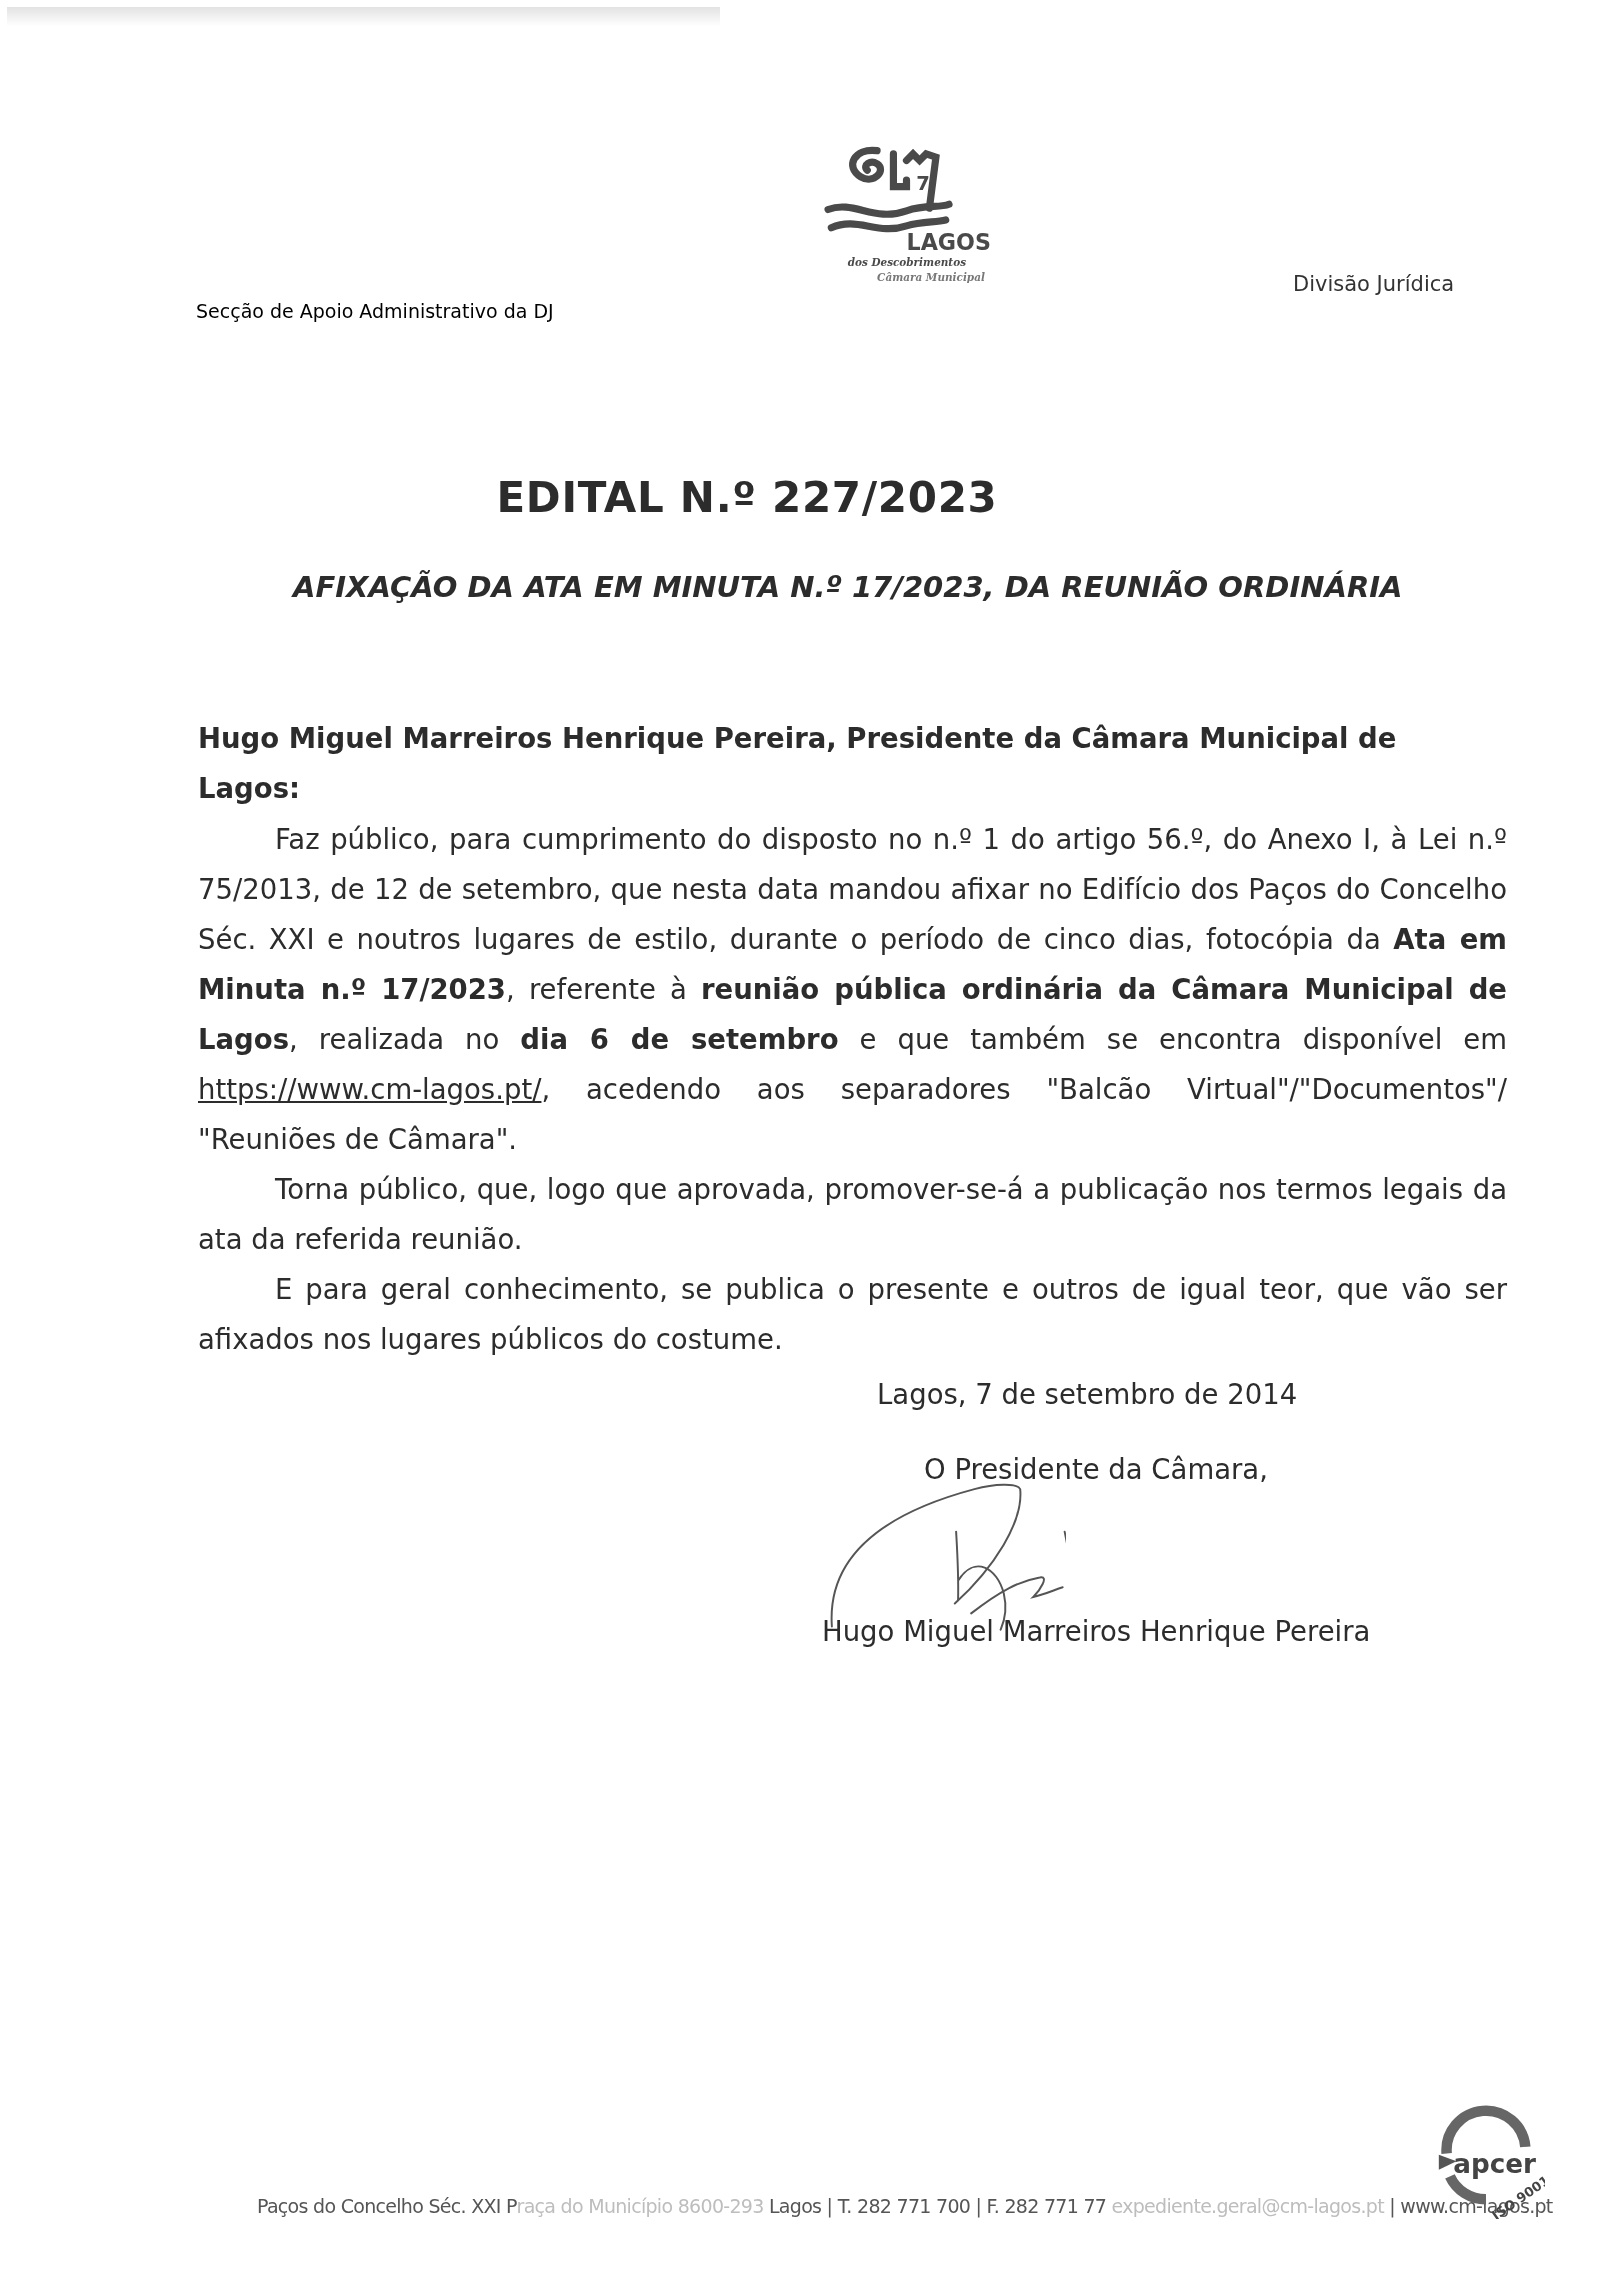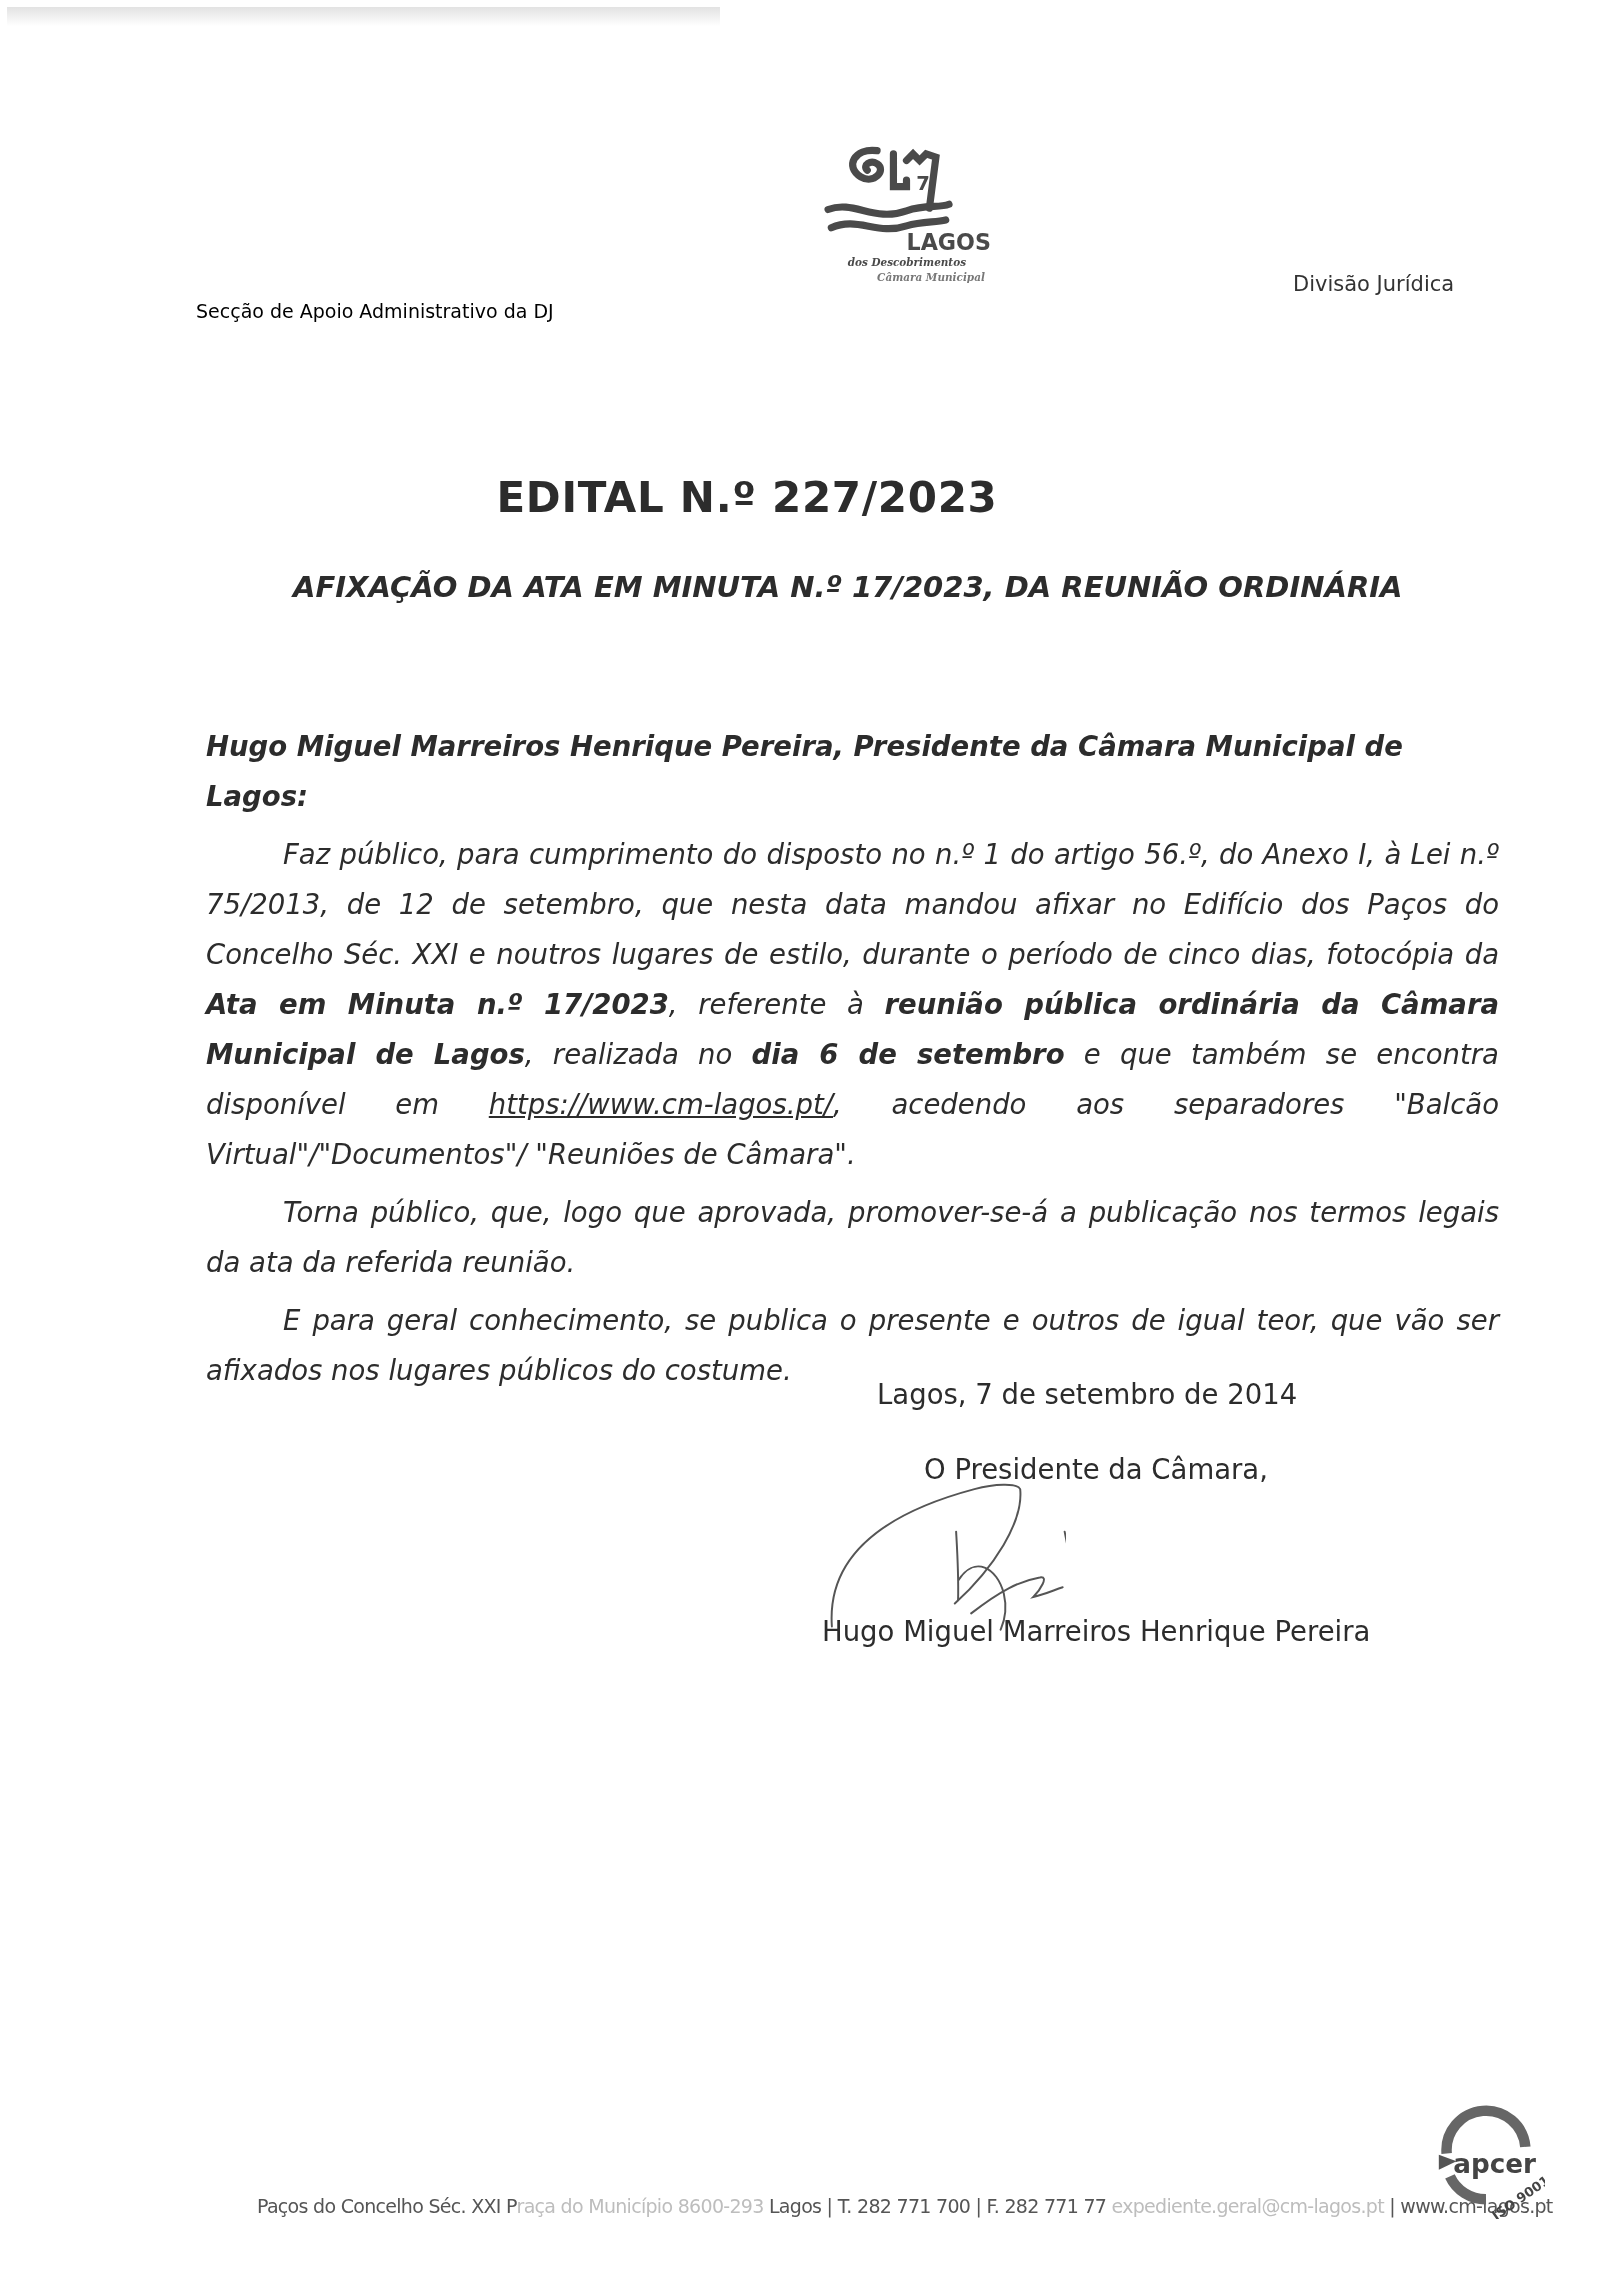--- a/index.html
+++ b/index.html
@@ -10,21 +10,21 @@
   .abs { position: absolute; }
   .logo { left: 815px; top: 131px; width: 183px; height: 157px; }
   .logo svg { width: 100%; height: 100%; }
   .hdr-left { left: 196px; top: 300px; font-size: 19px; color: #000000; }
   .hdr-right { left: 1293px; top: 272px; font-size: 21px; color: #333; }
   .title { left: 0; width: 1291px; top: 473px; text-align: center; font-size: 42px; font-weight: bold;
            padding-left: 203px; box-sizing: border-box; color: #2c2c2c; letter-spacing: 0.7px; }
   .subtitle { left: 293px; top: 567px; font-size: 29px; font-weight: bold; line-height: 41px; color: #2c2c2c; font-style: italic; }
   .subtitle .l2 { padding-left: 39px; display: block; }
   .body { left: 198px; width: 1309px; top: 713px; font-size: 27.5px; line-height: 50px; color: #2c2c2c; }
-  .body p { margin: 8px; text-align: justify; font-style: italic; }
+  .body p { margin: 0; text-align: justify; }
   .body .addressee { font-weight: bold; margin-bottom: 0.7px; text-align: left; }
   .body .indent { text-indent: 77px; }
   .body b { font-weight: bold; }
   .body a { color: #2c2c2c; text-decoration: underline; }
   .sig { left: 785px; top: 1378px; width: 655px; font-size: 27.5px; color: #2c2c2c; }
   .sig .date { position: absolute; left: 92px; top: 0; white-space: nowrap; }
   .sig .role { position: absolute; left: 139px; top: 75px; white-space: nowrap; }
   .sig .name { position: absolute; left: 37px; top: 237px; white-space: nowrap; }
   .sig .scribble { position: absolute; left: 39px; top: 85px; width: 242px; height: 170px; }
   .footer { left: 257px; top: 2195px; font-size: 19px; color: #555; letter-spacing: -0.7px; white-space: nowrap; }

